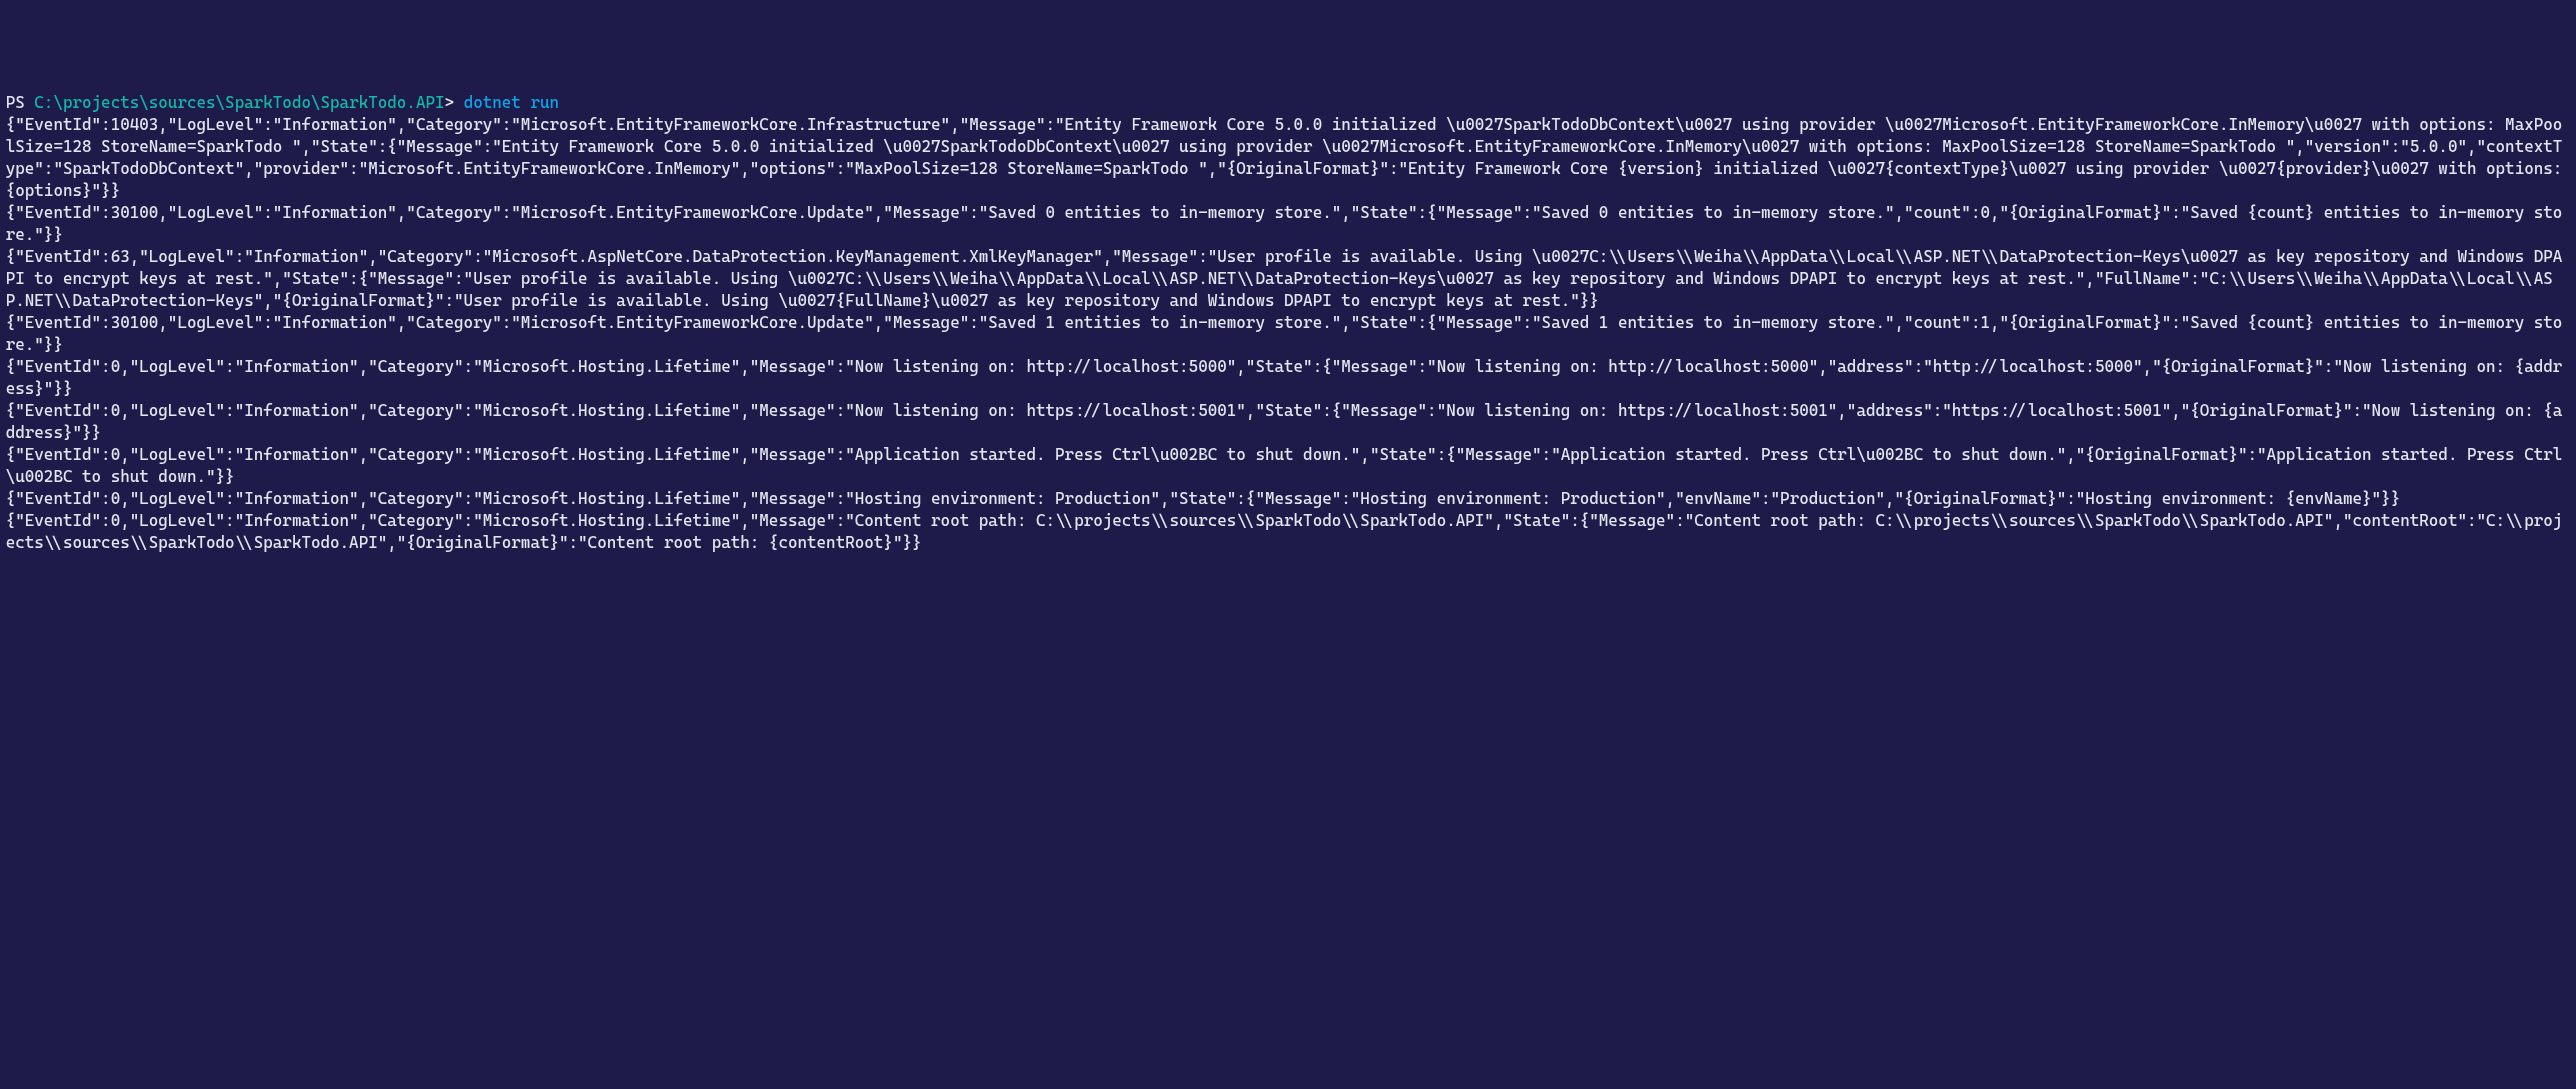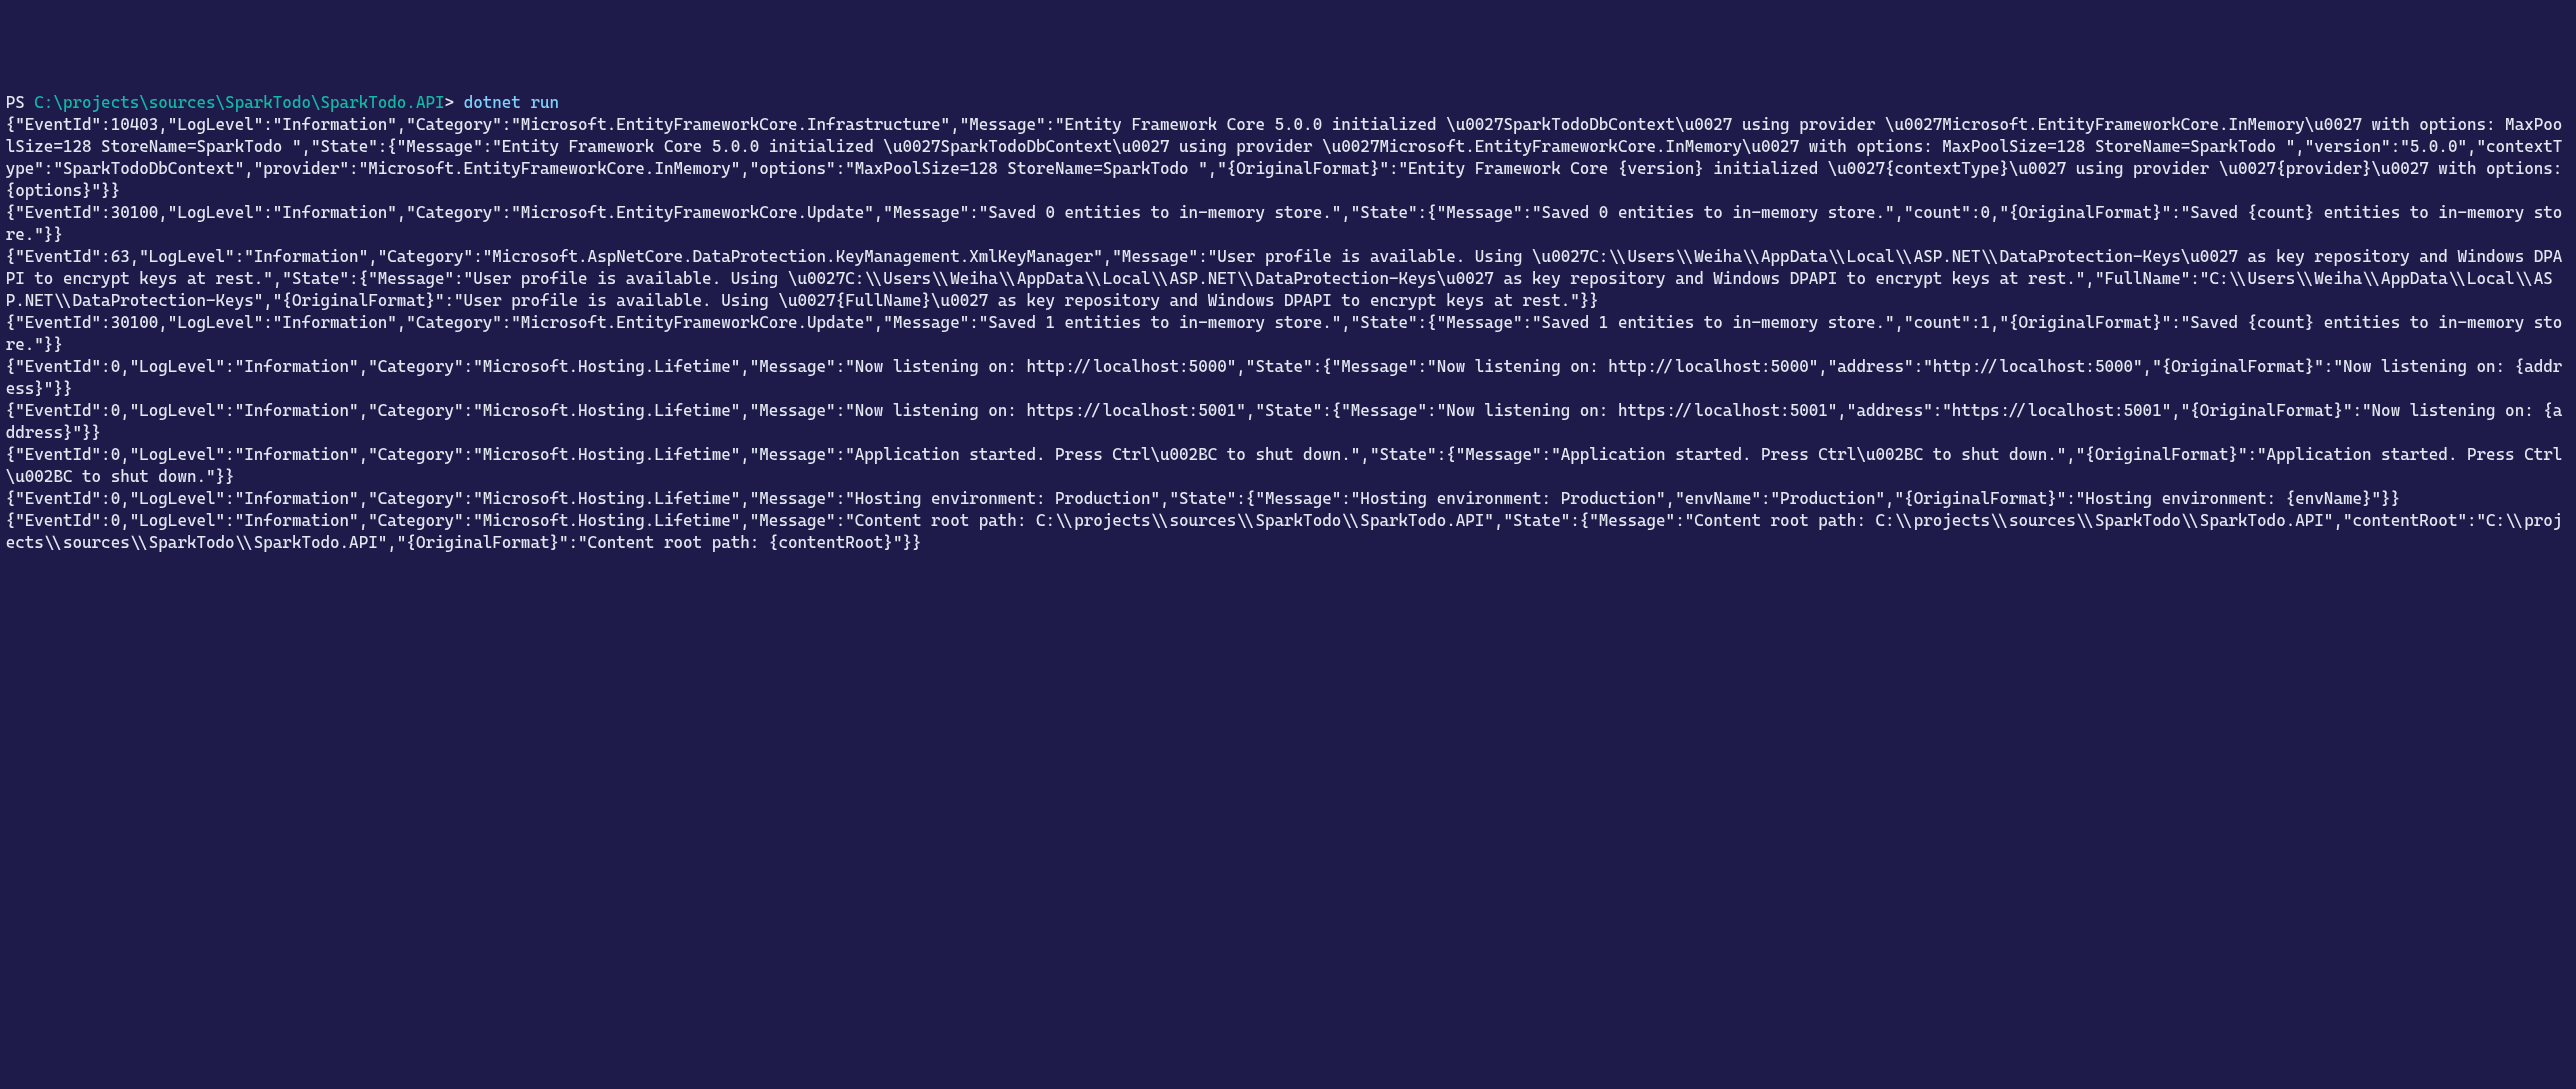--- a/index.html
+++ b/index.html
@@ -25,21 +25,21 @@
       display: block;
     }
     .ps-prefix {
       color: #e2e8f0;
       margin-top: 24px;
     }
     .path {
       color: #14b8a6;
     }
     .cmd {
-      color: #7dd3fc;
+      color: #0ea5e9;
     }
     .output {
       color: #e2e8f0;
       word-break: break-all;
     }
   </style>
 </head>
 <body>
 
 

